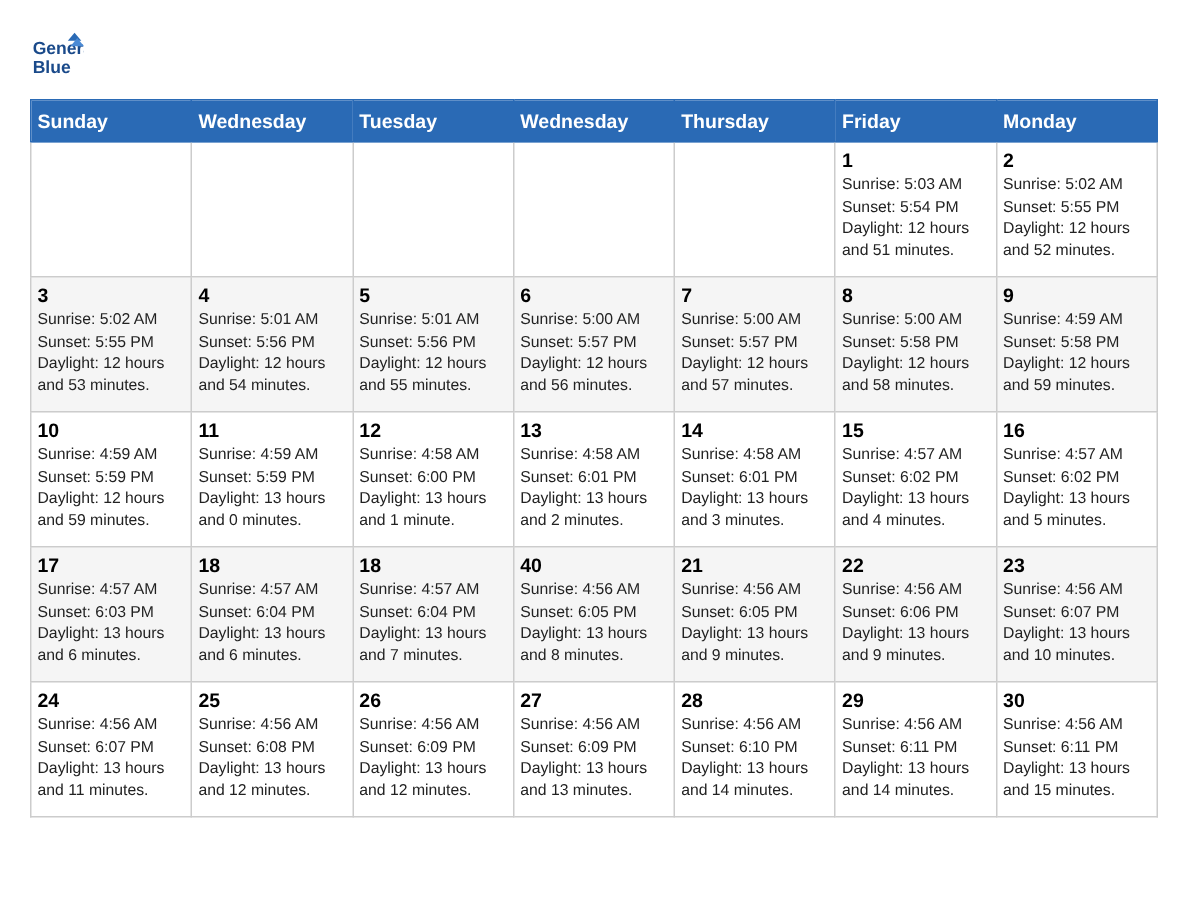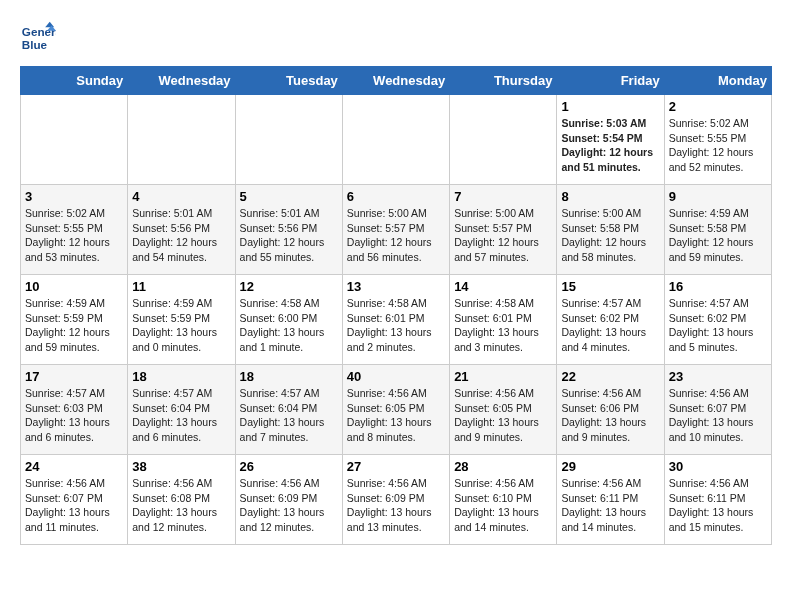--- a/index.html
+++ b/index.html
@@ -39,21 +39,21 @@
     }
     .calendar-table {
       width: 100%;
       border-collapse: collapse;
       font-size: 11px;
     }
     .calendar-table th {
       background-color: #2a6ab5;
       color: white;
       padding: 6px 4px;
-      text-align: right;
+      text-align: left;
       font-size: 13px;
       font-weight: bold;
       border: 1px solid #2a6ab5;
     }
     .calendar-table td {
       border: 1px solid #ccc;
       vertical-align: top;
       padding: 4px;
       height: 90px;
       width: 14.28%;
@@ -112,21 +112,21 @@
   </thead>
   <tbody id="calendar-body">
   <tr>
         <td class="empty-cell"></td>
         <td class="empty-cell"></td>
         <td class="empty-cell"></td>
         <td class="empty-cell"></td>
         <td class="empty-cell"></td>
         <td>
           <div class="day-number">1</div>
-          <div class="day-info" style="white-space: pre-line; font-weight: bold;">Sunrise: 5:03 AM
+          <div class="day-info" style="white-space: pre-line;">Sunrise: 5:03 AM
 Sunset: 5:54 PM
 Daylight: 12 hours
 and 51 minutes.</div>
         </td>
         <td>
           <div class="day-number">2</div>
           <div class="day-info" style="white-space: pre-line;">Sunrise: 5:02 AM
 Sunset: 5:55 PM
 Daylight: 12 hours
 and 52 minutes.</div>
@@ -287,21 +287,21 @@
       </tr>
       <tr>
         <td>
           <div class="day-number">24</div>
           <div class="day-info" style="white-space: pre-line;">Sunrise: 4:56 AM
 Sunset: 6:07 PM
 Daylight: 13 hours
 and 11 minutes.</div>
         </td>
         <td>
-          <div class="day-number">38</div>
+          <div class="day-number">25</div>
           <div class="day-info" style="white-space: pre-line;">Sunrise: 4:56 AM
 Sunset: 6:08 PM
 Daylight: 13 hours
 and 12 minutes.</div>
         </td>
         <td>
           <div class="day-number">26</div>
           <div class="day-info" style="white-space: pre-line;">Sunrise: 4:56 AM
 Sunset: 6:09 PM
 Daylight: 13 hours

